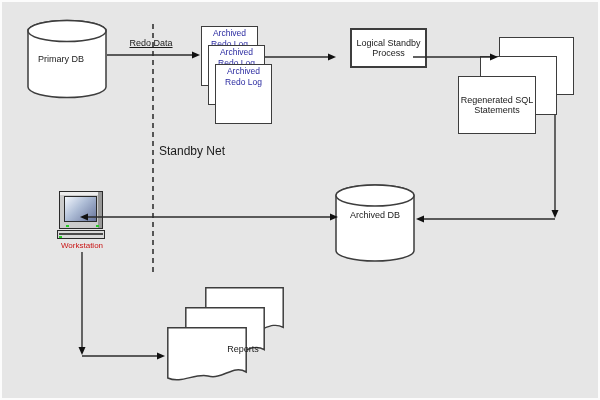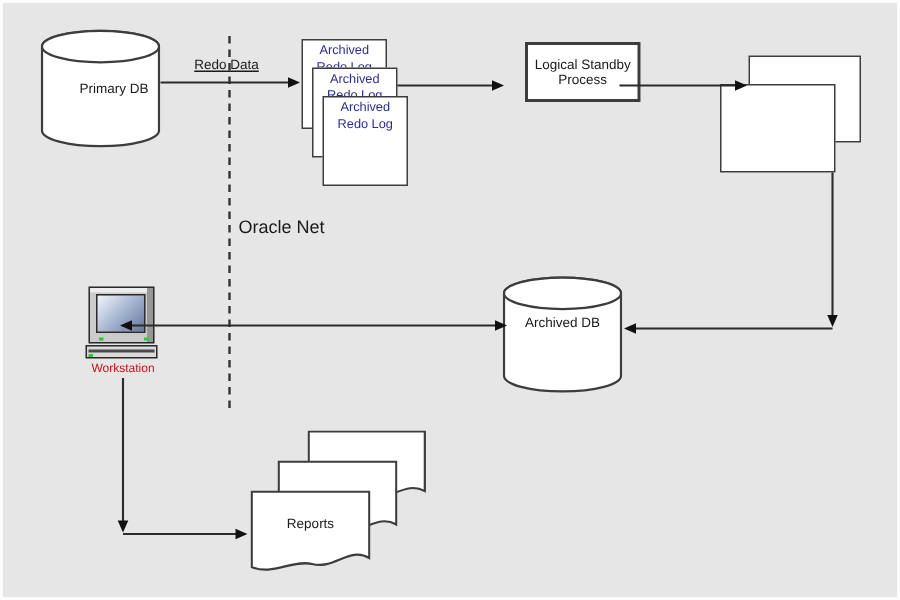--- a/index.html
+++ b/index.html
@@ -32,25 +32,25 @@
 </style>
 </head>
 <body>
 
 <div class="canvas">
 
   <svg class="shape" style="left:25px;top:17px;" width="80" height="80" viewBox="0 0 80 80">
     <path d="M1,12 V68 A39 10.5 0 0 0 79,68 V12 A39 10.5 0 0 0 1,12 Z" fill="#FFF" stroke="#3D3D3D" stroke-width="1.5"></path>
     <ellipse cx="40" cy="12" rx="39" ry="10.5" fill="#FFF" stroke="#3D3D3D" stroke-width="1.5"></ellipse>
   </svg>
-  <div class="lbl" style="left:34px;top:52px;width:80px;font-size:9px;">Primary DB</div>
+  <div class="lbl" style="left:19px;top:52px;width:80px;font-size:9px;">Primary DB</div>
 
   <div class="lbl" style="left:119px;top:36px;width:60px;font-size:9px;text-decoration:underline;">Redo Data</div>
 
-  <div class="lbl" style="left:157px;top:142px;width:70px;font-size:12px;text-align:left;">Oracle Net</div>
+  <div class="lbl" style="left:157px;top:142px;width:70px;font-size:12px;text-align:left;">Standby Net</div>
 
   <div class="box logbox" style="left:199px;top:24px;width:57px;height:60px;">
     <span class="pre">Archived
 Redo Log</span>
   </div>
   <div class="box logbox" style="left:206px;top:43px;width:57px;height:60px;">
     <span class="pre">Archived
 Redo Log</span>
   </div>
   <div class="box logbox" style="left:213px;top:62px;width:57px;height:60px;">
@@ -58,20 +58,24 @@
 Redo Log</span>
   </div>
 
   <div class="box procbox" style="left:348px;top:26px;width:77px;height:40px;">
     <span class="pre">Logical Standby
 Process</span>
   </div>
 
   <div class="box" style="left:497px;top:35px;width:75px;height:58px;"></div>
   <div class="box" style="left:478px;top:54px;width:77px;height:59px;"></div>
+  <div class="box sqlfront" style="left:456px;top:74px;width:78px;height:58px;">
+    <span class="pre">Regenerated SQL
+Statements</span>
+  </div>
 
   <svg class="shape" style="left:333px;top:182px;" width="80" height="78" viewBox="0 0 80 78">
     <path d="M1,11.5 V66.5 A39 10.5 0 0 0 79,66.5 V11.5 A39 10.5 0 0 0 1,11.5 Z" fill="#FFF" stroke="#3D3D3D" stroke-width="1.5"></path>
     <ellipse cx="40" cy="11.5" rx="39" ry="10.5" fill="#FFF" stroke="#3D3D3D" stroke-width="1.5"></ellipse>
   </svg>
   <div class="lbl" style="left:333px;top:208px;width:80px;font-size:9px;">Archived DB</div>
 
   <div>
     <div class="mon-body">
       <div class="mon-top"></div>
@@ -89,21 +93,21 @@
 
   <svg class="shape" style="left:203px;top:285px;" width="79" height="52" viewBox="0 0 80 58" preserveAspectRatio="none">
     <path d="M0.8,0.8 H79.2 V45 C66,37 56,53 41,49 C28,46 14,57 0.8,51 Z" fill="#FFF" stroke="#3D3D3D" stroke-width="1.5"></path>
   </svg>
   <svg class="shape" style="left:183px;top:305px;" width="80" height="55" viewBox="0 0 80 58" preserveAspectRatio="none">
     <path d="M0.8,0.8 H79.2 V45 C66,37 56,53 41,49 C28,46 14,57 0.8,51 Z" fill="#FFF" stroke="#3D3D3D" stroke-width="1.5"></path>
   </svg>
   <svg class="shape" style="left:165px;top:325px;" width="80" height="58" viewBox="0 0 80 58" preserveAspectRatio="none">
     <path d="M0.8,0.8 H79.2 V45 C66,37 56,53 41,49 C28,46 14,57 0.8,51 Z" fill="#FFF" stroke="#3D3D3D" stroke-width="1.5"></path>
   </svg>
-  <div class="lbl" style="left:165px;top:342px;width:80px;font-size:9px;">Reports</div>
+  <div class="lbl" style="left:165px;top:342px;width:80px;font-size:9px;padding-left:36px;">Reports</div>
 
   <svg class="conn" width="600" height="400" viewBox="0 0 600 400">
 
     <line x1="151" y1="22" x2="151" y2="272" stroke="#333" stroke-width="1.6" stroke-dasharray="5 4"></line>
 
     <line x1="105" y1="53" x2="191" y2="53" stroke="#2B2B2B" stroke-width="1.4"></line>
     <polygon points="198,53 190,49.5 190,56.5" fill="#111"></polygon>
 
     <line x1="263" y1="55" x2="327" y2="55" stroke="#2B2B2B" stroke-width="1.4"></line>
     <polygon points="334,55 326,51.5 326,58.5" fill="#111"></polygon>

